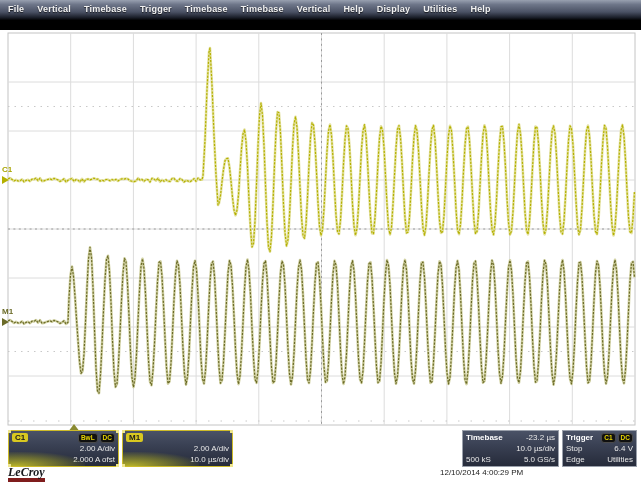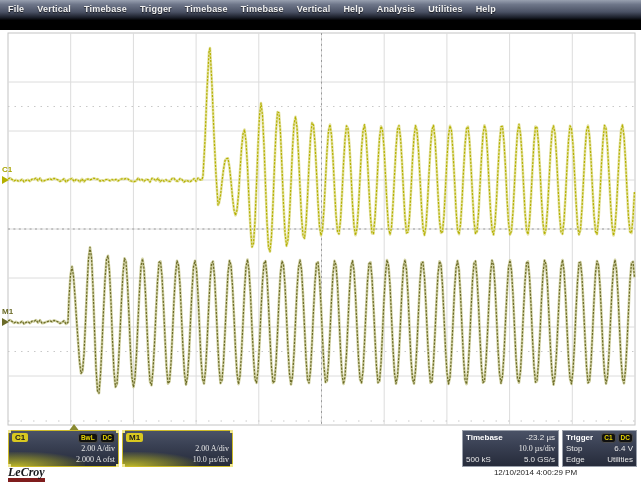--- a/index.html
+++ b/index.html
@@ -25,21 +25,21 @@
   }
   .trace-label.c1{left:2px;top:136px;color:#a8a400;}
   .trace-label.m1{left:2px;top:278px;color:#6b6b28;}
   
   .box{
     position:absolute;top:430px;height:37px;box-sizing:border-box;
     background:linear-gradient(180deg,#4a5266 0%,#3a4154 40%,#262b3a 100%);
     color:#e8e8e8;font-size:8px;line-height:11px;padding:1px 3px;
   }
   .box .row{display:flex;justify-content:space-between;align-items:center;height:11px;}
-  .box .right{margin-left:auto;text-align:right;font-family:Liberation Serif, serif;}
+  .box .right{margin-left:auto;text-align:right;}
   .chan-box{border:1px solid #cdbb2a;}
   .chan-box:before{ 
     content:"";position:absolute;left:0;bottom:0;width:70%;height:14px;
     background:radial-gradient(ellipse at 10% 100%,rgba(190,185,40,.95) 0%,rgba(150,150,40,.55) 45%,rgba(60,65,84,0) 75%);
     pointer-events:none;
   }
   .corner{position:absolute;width:3px;height:3px;background:#efe68c;}
   .c-tl{left:-1px;top:-1px}.c-tr{right:-1px;top:-1px}.c-bl{left:-1px;bottom:-1px}.c-br{right:-1px;bottom:-1px}
   .chan-tag{
     background:#d8c820;color:#1a1a1a;font-weight:bold;font-size:8px;
@@ -56,40 +56,40 @@
   .box-m1{left:122px;width:111px;}
   .box-tb{left:462px;width:97px;}
   .box-tr{left:562px;width:75px;}
   
   .logo{
     position:absolute;left:8px;top:466px;font-family:"Liberation Serif",serif;
     font-size:12px;font-weight:bold;font-style:italic;color:#16181c;
     border-bottom:6px solid #7f1d1d;padding-bottom:0px;line-height:12px;
   }
   .timestamp{
-    position:absolute;left:472px;top:468px;width:127px;text-align:center;
+    position:absolute;left:440px;top:468px;width:127px;text-align:left;
     font-size:8px;color:#222;
   }
 </style>
 </head>
 <body>
 
 <div class="screen">
 
   <div class="menubar">
     <div class="menu-items" id="menu-items">
         <span class="menu-item">File</span>
         <span class="menu-item">Vertical</span>
         <span class="menu-item">Timebase</span>
         <span class="menu-item">Trigger</span>
         <span class="menu-item">Timebase</span>
         <span class="menu-item">Timebase</span>
         <span class="menu-item">Vertical</span>
         <span class="menu-item">Help</span>
-        <span class="menu-item">Analysis</span>
+        <span class="menu-item">Display</span>
         <span class="menu-item">Utilities</span>
         <span class="menu-item">Help</span>
       </div>
   </div>
 
   <div class="scope">
     <svg id="scope-svg" width="641" height="400" viewBox="0 30 641 400">
         <rect x="8" y="33" width="627" height="392" fill="#ffffff" stroke="#c4c4c4" stroke-width="1"></rect>
         <line x1="70.7" y1="33" x2="70.7" y2="425" stroke="#dcdcdc" stroke-width="1"></line>
         <line x1="133.4" y1="33" x2="133.4" y2="425" stroke="#dcdcdc" stroke-width="1"></line>

